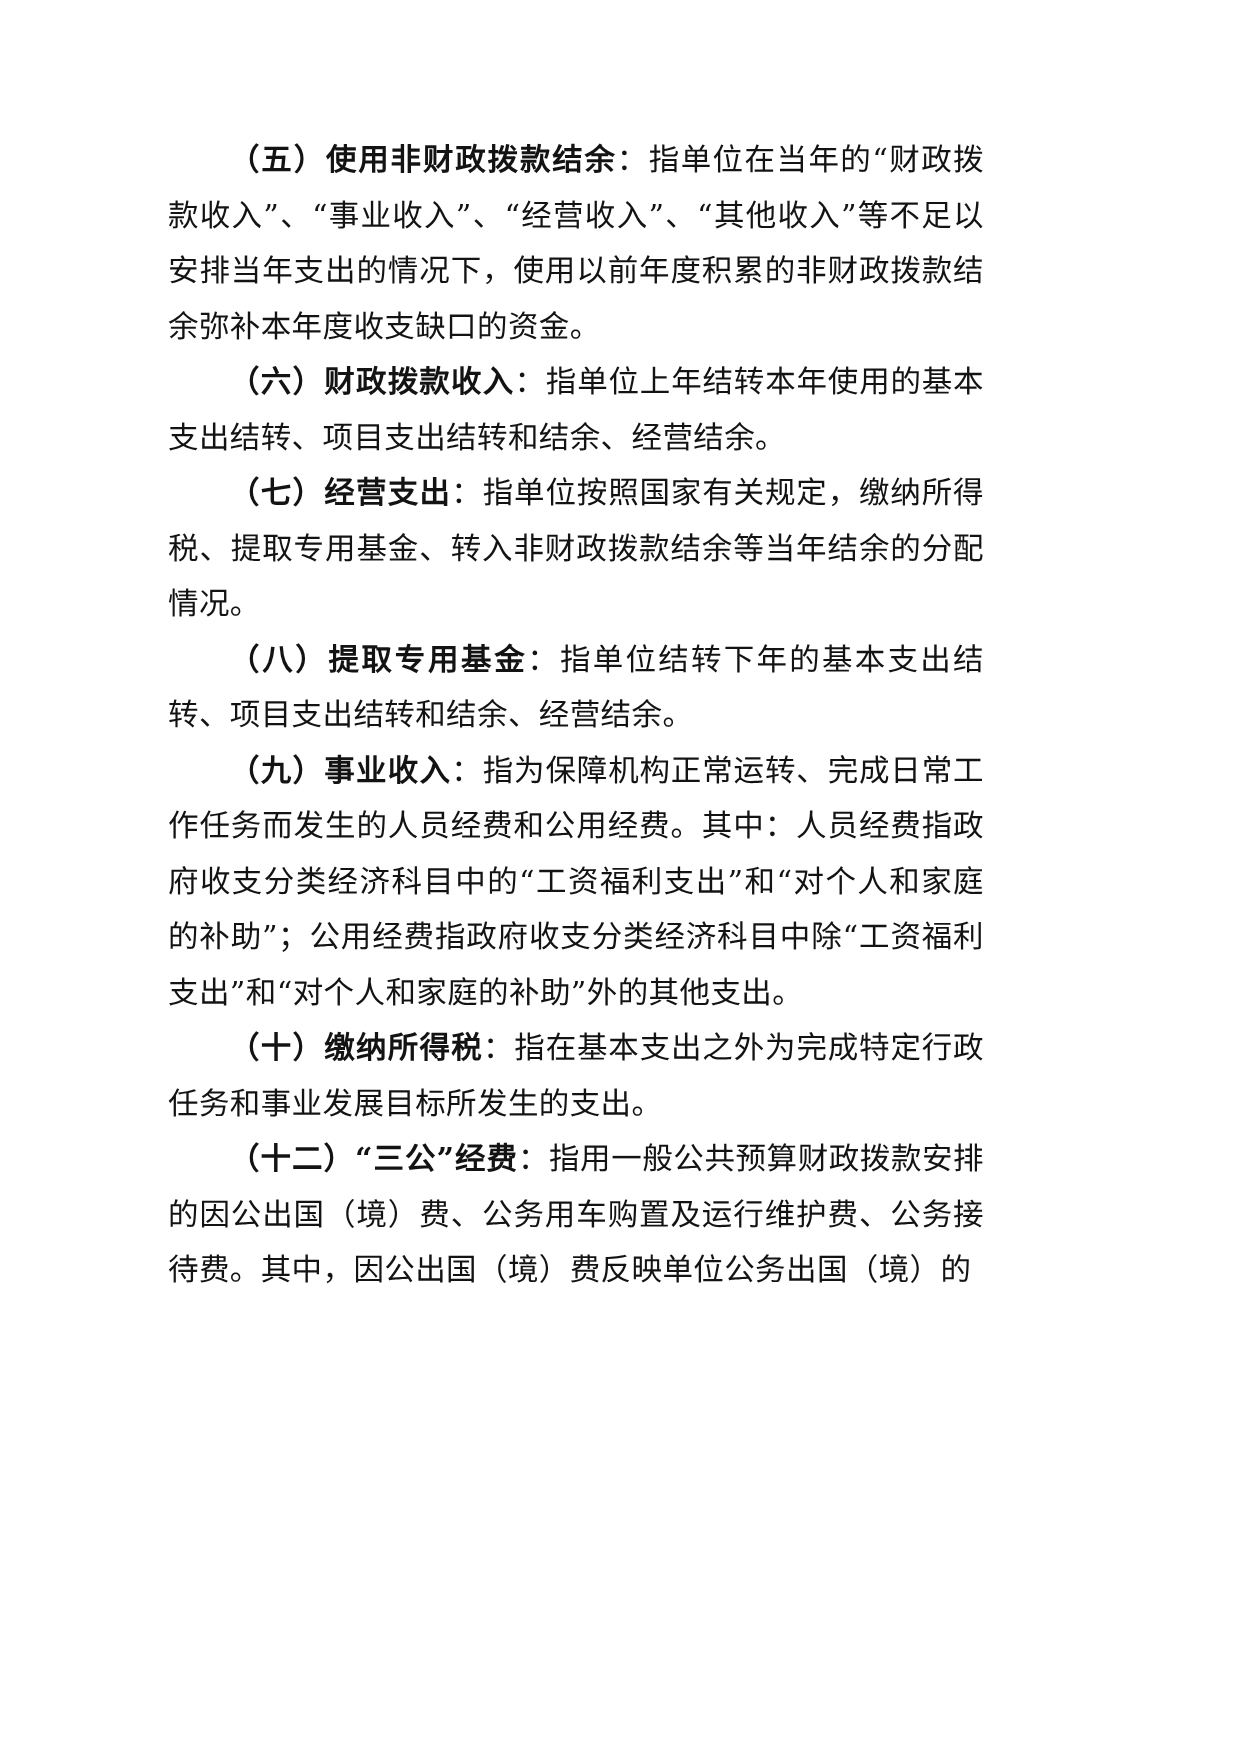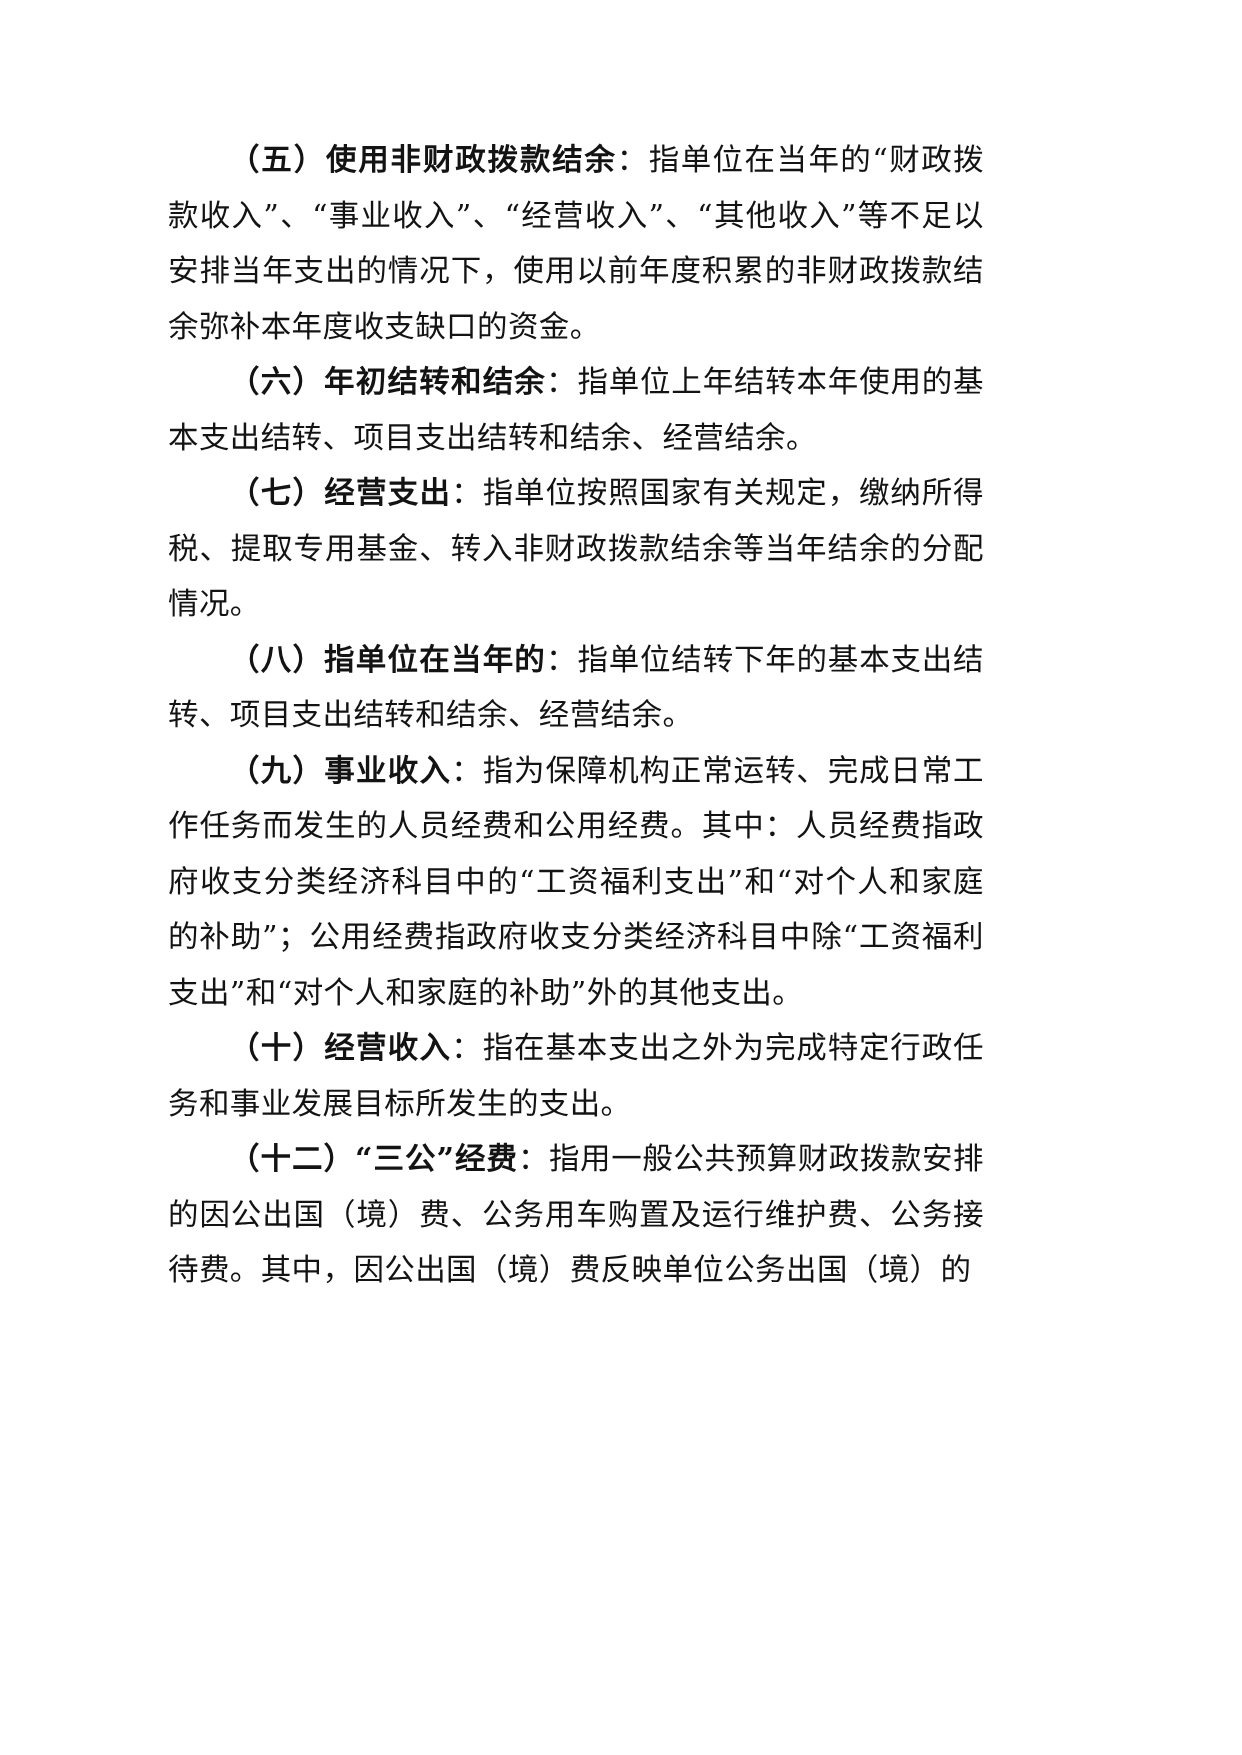--- a/index.html
+++ b/index.html
@@ -62,37 +62,37 @@
 
 <div class="page">
 
   <div class="content">
 
     <p class="para">
       <span class="lead">（五）使用非财政拨款结余</span><span class="body-text">：指单位在当年的“财政拨款收入”、“事业收入”、“经营收入”、“其他收入”等不足以安排当年支出的情况下，使用以前年度积累的非财政拨款结余弥补本年度收支缺口的资金。</span>
     </p>
 
     <p class="para">
-      <span class="lead">（六）年初结转和结余</span><span class="body-text">：指单位上年结转本年使用的基本支出结转、项目支出结转和结余、经营结余。</span>
+      <span class="lead">（六）财政拨款收入</span><span class="body-text">：指单位上年结转本年使用的基本支出结转、项目支出结转和结余、经营结余。</span>
     </p>
 
     <p class="para">
       <span class="lead">（七）经营支出</span><span class="body-text">：指单位按照国家有关规定，缴纳所得税、提取专用基金、转入非财政拨款结余等当年结余的分配情况。</span>
     </p>
 
     <p class="para">
-      <span class="lead">（八）指单位在当年的</span><span class="body-text">：指单位结转下年的基本支出结转、项目支出结转和结余、经营结余。</span>
+      <span class="lead">（八）提取专用基金</span><span class="body-text">：指单位结转下年的基本支出结转、项目支出结转和结余、经营结余。</span>
     </p>
 
     <p class="para">
       <span class="lead">（九）事业收入</span><span class="body-text">：指为保障机构正常运转、完成日常工作任务而发生的人员经费和公用经费。其中：人员经费指政府收支分类经济科目中的“工资福利支出”和“对个人和家庭的补助”；公用经费指政府收支分类经济科目中除“工资福利支出”和“对个人和家庭的补助”外的其他支出。</span>
     </p>
 
     <p class="para">
-      <span class="lead">（十）经营收入</span><span class="body-text">：指在基本支出之外为完成特定行政任务和事业发展目标所发生的支出。</span>
+      <span class="lead">（十）缴纳所得税</span><span class="body-text">：指在基本支出之外为完成特定行政任务和事业发展目标所发生的支出。</span>
     </p>
 
 
     <p class="para">
       <span class="lead">（十二）“三公”经费</span><span class="body-text">：指用一般公共预算财政拨款安排的因公出国（境）费、公务用车购置及运行维护费、公务接待费。其中，因公出国（境）费反映单位公务出国（境）的</span>
     </p>
 
   </div>
 
   <div class="footer">- 8 -</div>

